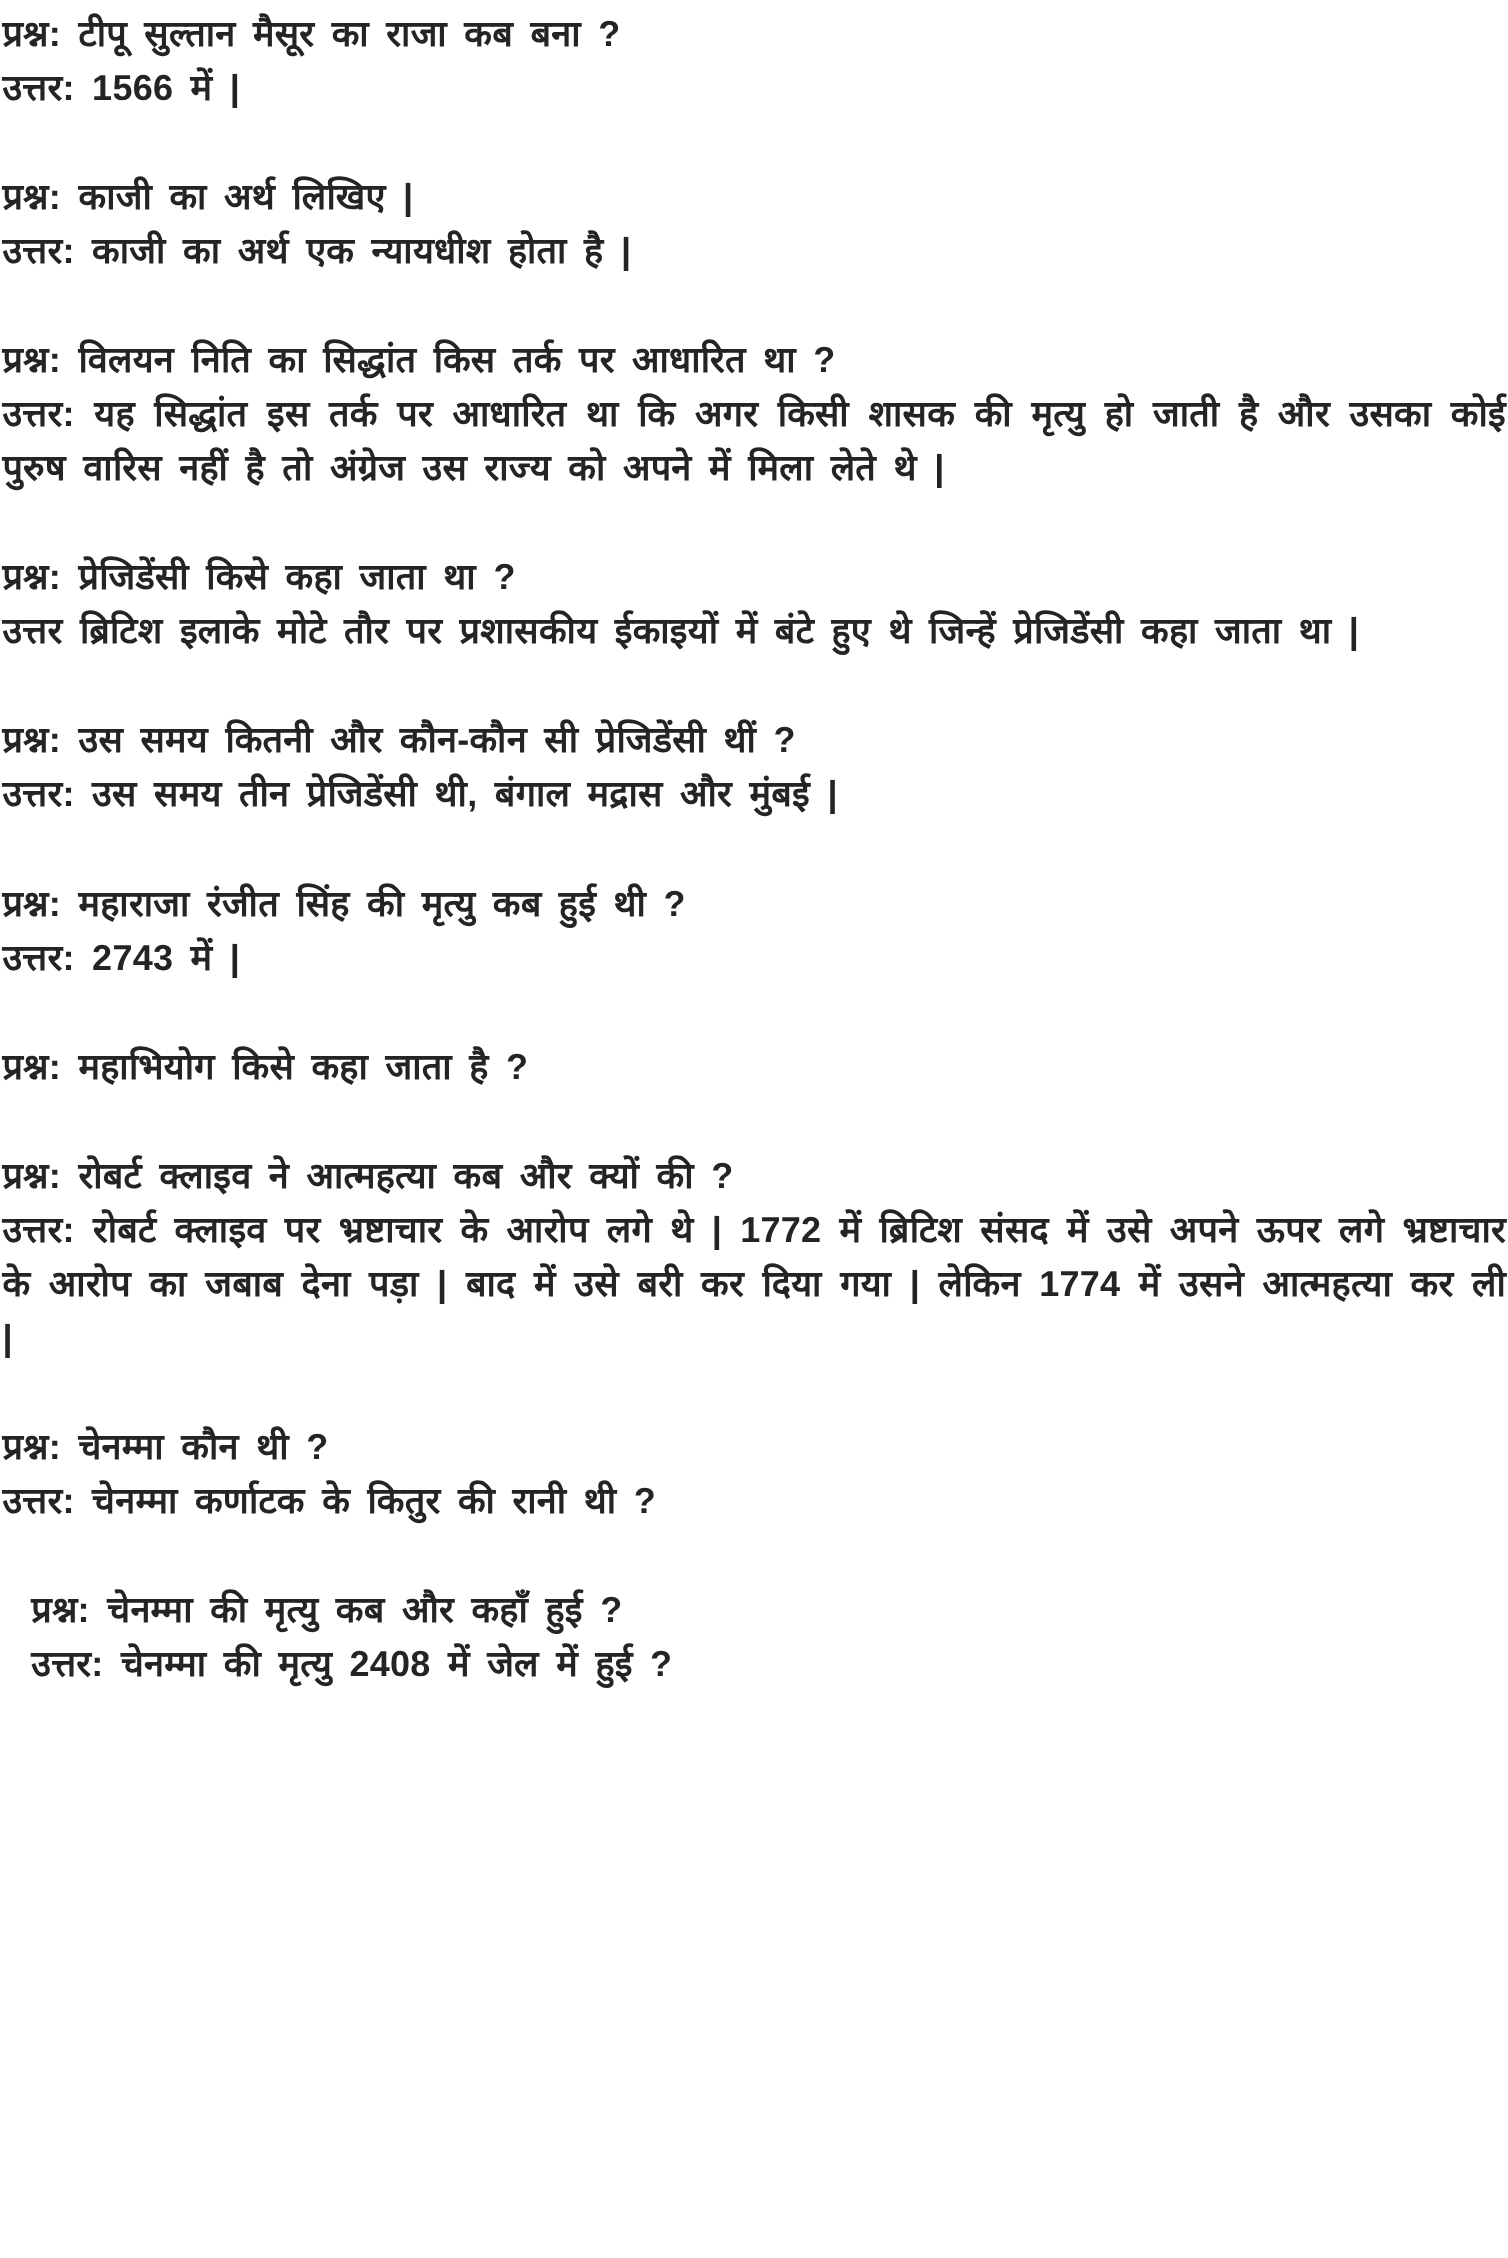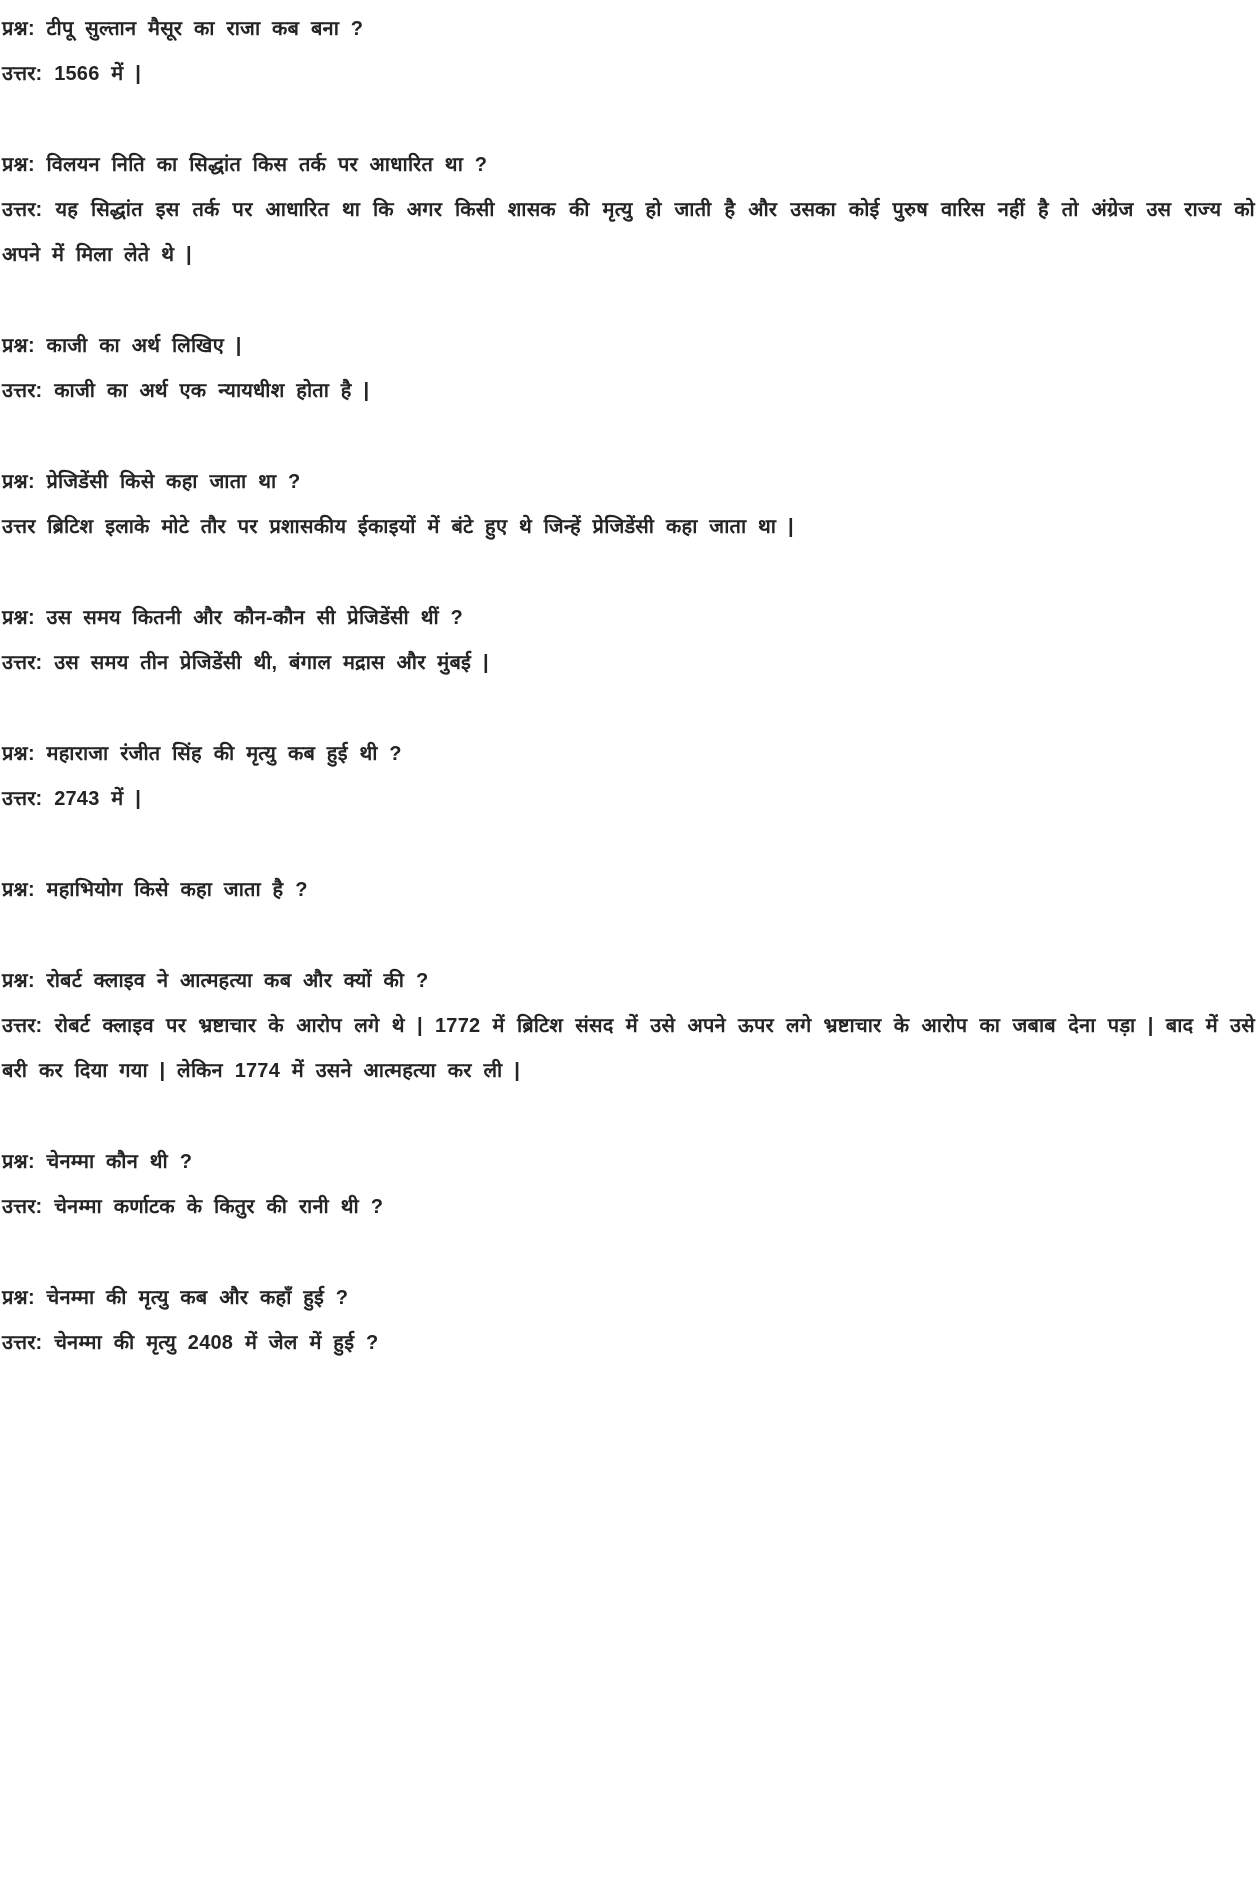--- a/index.html
+++ b/index.html
@@ -19,24 +19,25 @@
     width: 1257px;
     height: 1882px;
     padding: 6px 2px 0 2px;
     background: #ffffff;
   }
   .qa-block {
     margin: 0 0 46px 0;
   }
   .qa-block:last-child {
     margin-bottom: 0;
+    margin-left: 24px;
   }
   .qa-block p {
     margin: 0;
-    font-size: 20px;
+    font-size: 30px;
     font-weight: 700;
     line-height: 45px;
     letter-spacing: 0.2px;
     word-spacing: 6px;
     text-align: justify;
   }
   .qa-block p.q {
     text-align: left;
   }
   
@@ -45,27 +46,27 @@
 <body style="color: rgb(36, 36, 36); background: rgb(255, 255, 255);">
 
 <main class="page">
   <section id="qa-list">
   <article class="qa-block">
     <p class="q">प्रश्न: टीपू सुल्तान मैसूर का राजा कब बना ?</p>
     <p class="a">उत्तर: 1566 में |</p>
   </article>
 
   <article class="qa-block">
-    <p class="q">प्रश्न: विलयन निति का सिद्धांत किस तर्क पर आधारित था ?</p>
-    <p class="a">उत्तर: यह सिद्धांत इस तर्क पर आधारित था कि अगर किसी शासक की मृत्यु हो जाती है और उसका कोई पुरुष वारिस नहीं है तो अंग्रेज उस राज्य को अपने में मिला लेते थे |</p>
+    <p class="q">प्रश्न: काजी का अर्थ लिखिए |</p>
+    <p class="a">उत्तर: काजी का अर्थ एक न्यायधीश होता है |</p>
   </article>
 
   <article class="qa-block">
-    <p class="q">प्रश्न: काजी का अर्थ लिखिए |</p>
-    <p class="a">उत्तर: काजी का अर्थ एक न्यायधीश होता है |</p>
+    <p class="q">प्रश्न: विलयन निति का सिद्धांत किस तर्क पर आधारित था ?</p>
+    <p class="a">उत्तर: यह सिद्धांत इस तर्क पर आधारित था कि अगर किसी शासक की मृत्यु हो जाती है और उसका कोई पुरुष वारिस नहीं है तो अंग्रेज उस राज्य को अपने में मिला लेते थे |</p>
   </article>
 
   <article class="qa-block">
     <p class="q">प्रश्न: प्रेजिडेंसी किसे कहा जाता था ?</p>
     <p class="a">उत्तर ब्रिटिश इलाके मोटे तौर पर प्रशासकीय ईकाइयों में बंटे हुए थे जिन्हें प्रेजिडेंसी कहा जाता था |</p>
   </article>
 
   <article class="qa-block">
     <p class="q">प्रश्न: उस समय कितनी और कौन-कौन सी प्रेजिडेंसी थीं ?</p>
     <p class="a">उत्तर: उस समय तीन प्रेजिडेंसी थी, बंगाल मद्रास और मुंबई |</p>

